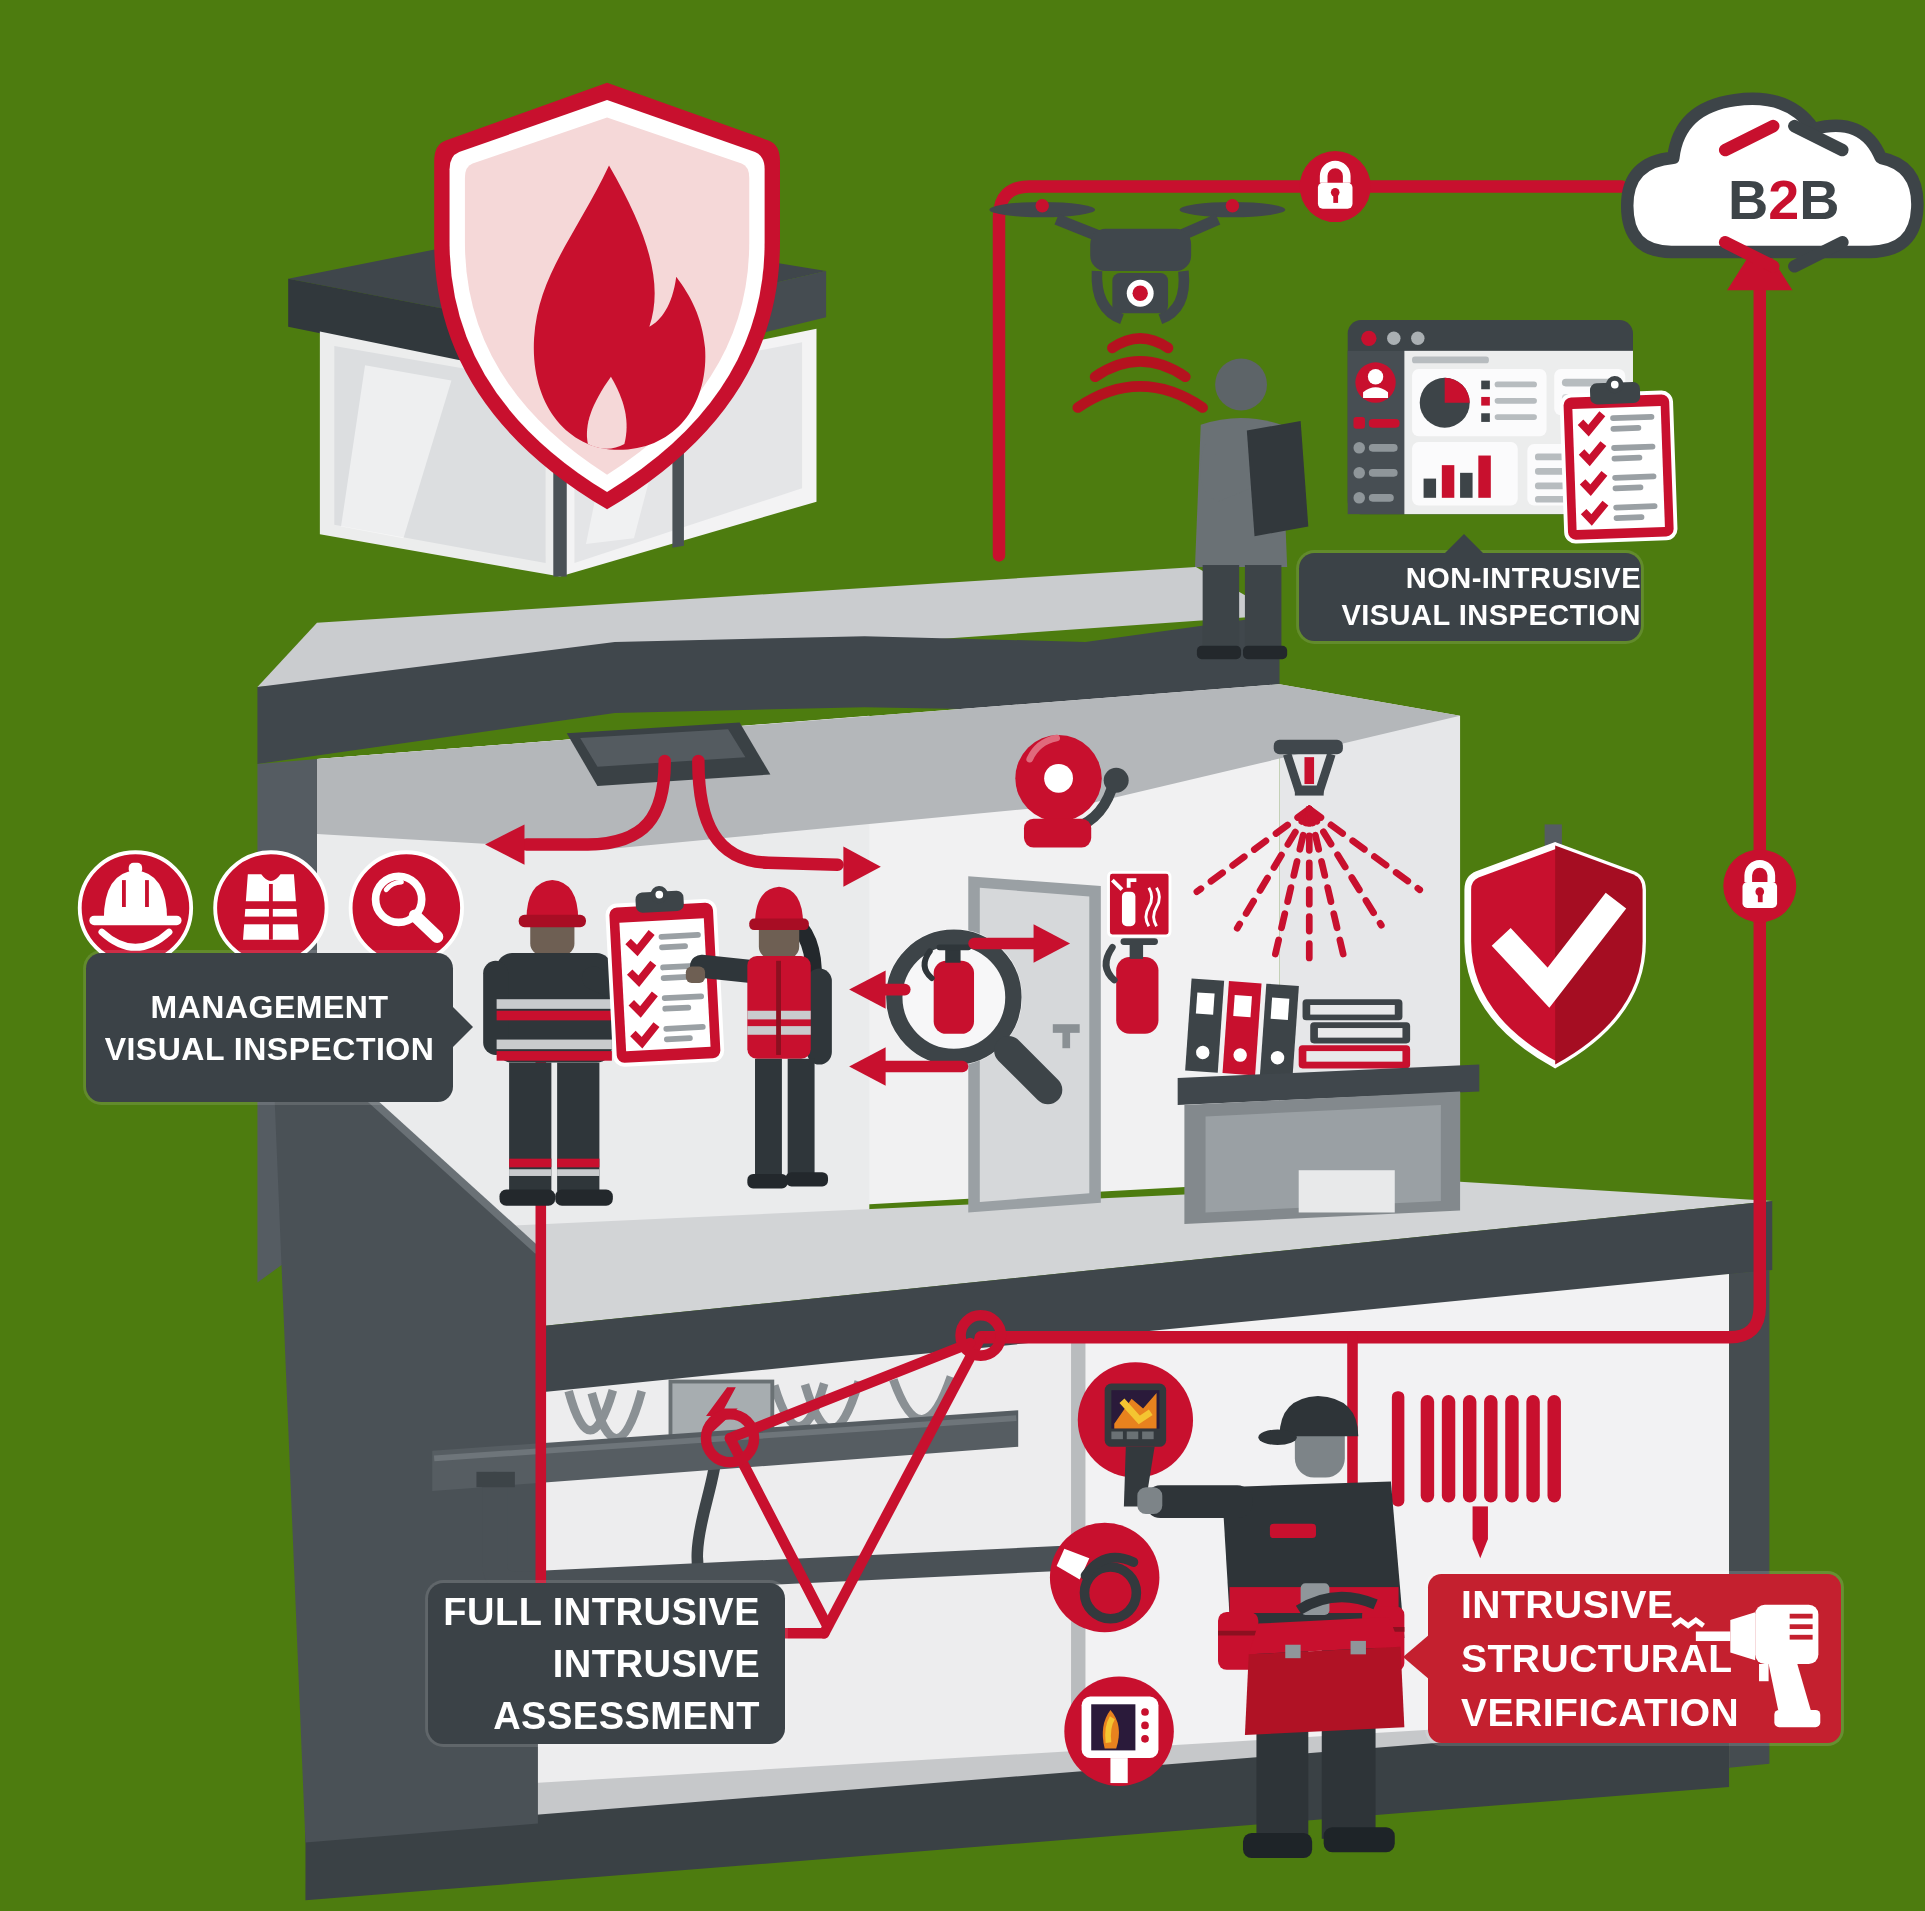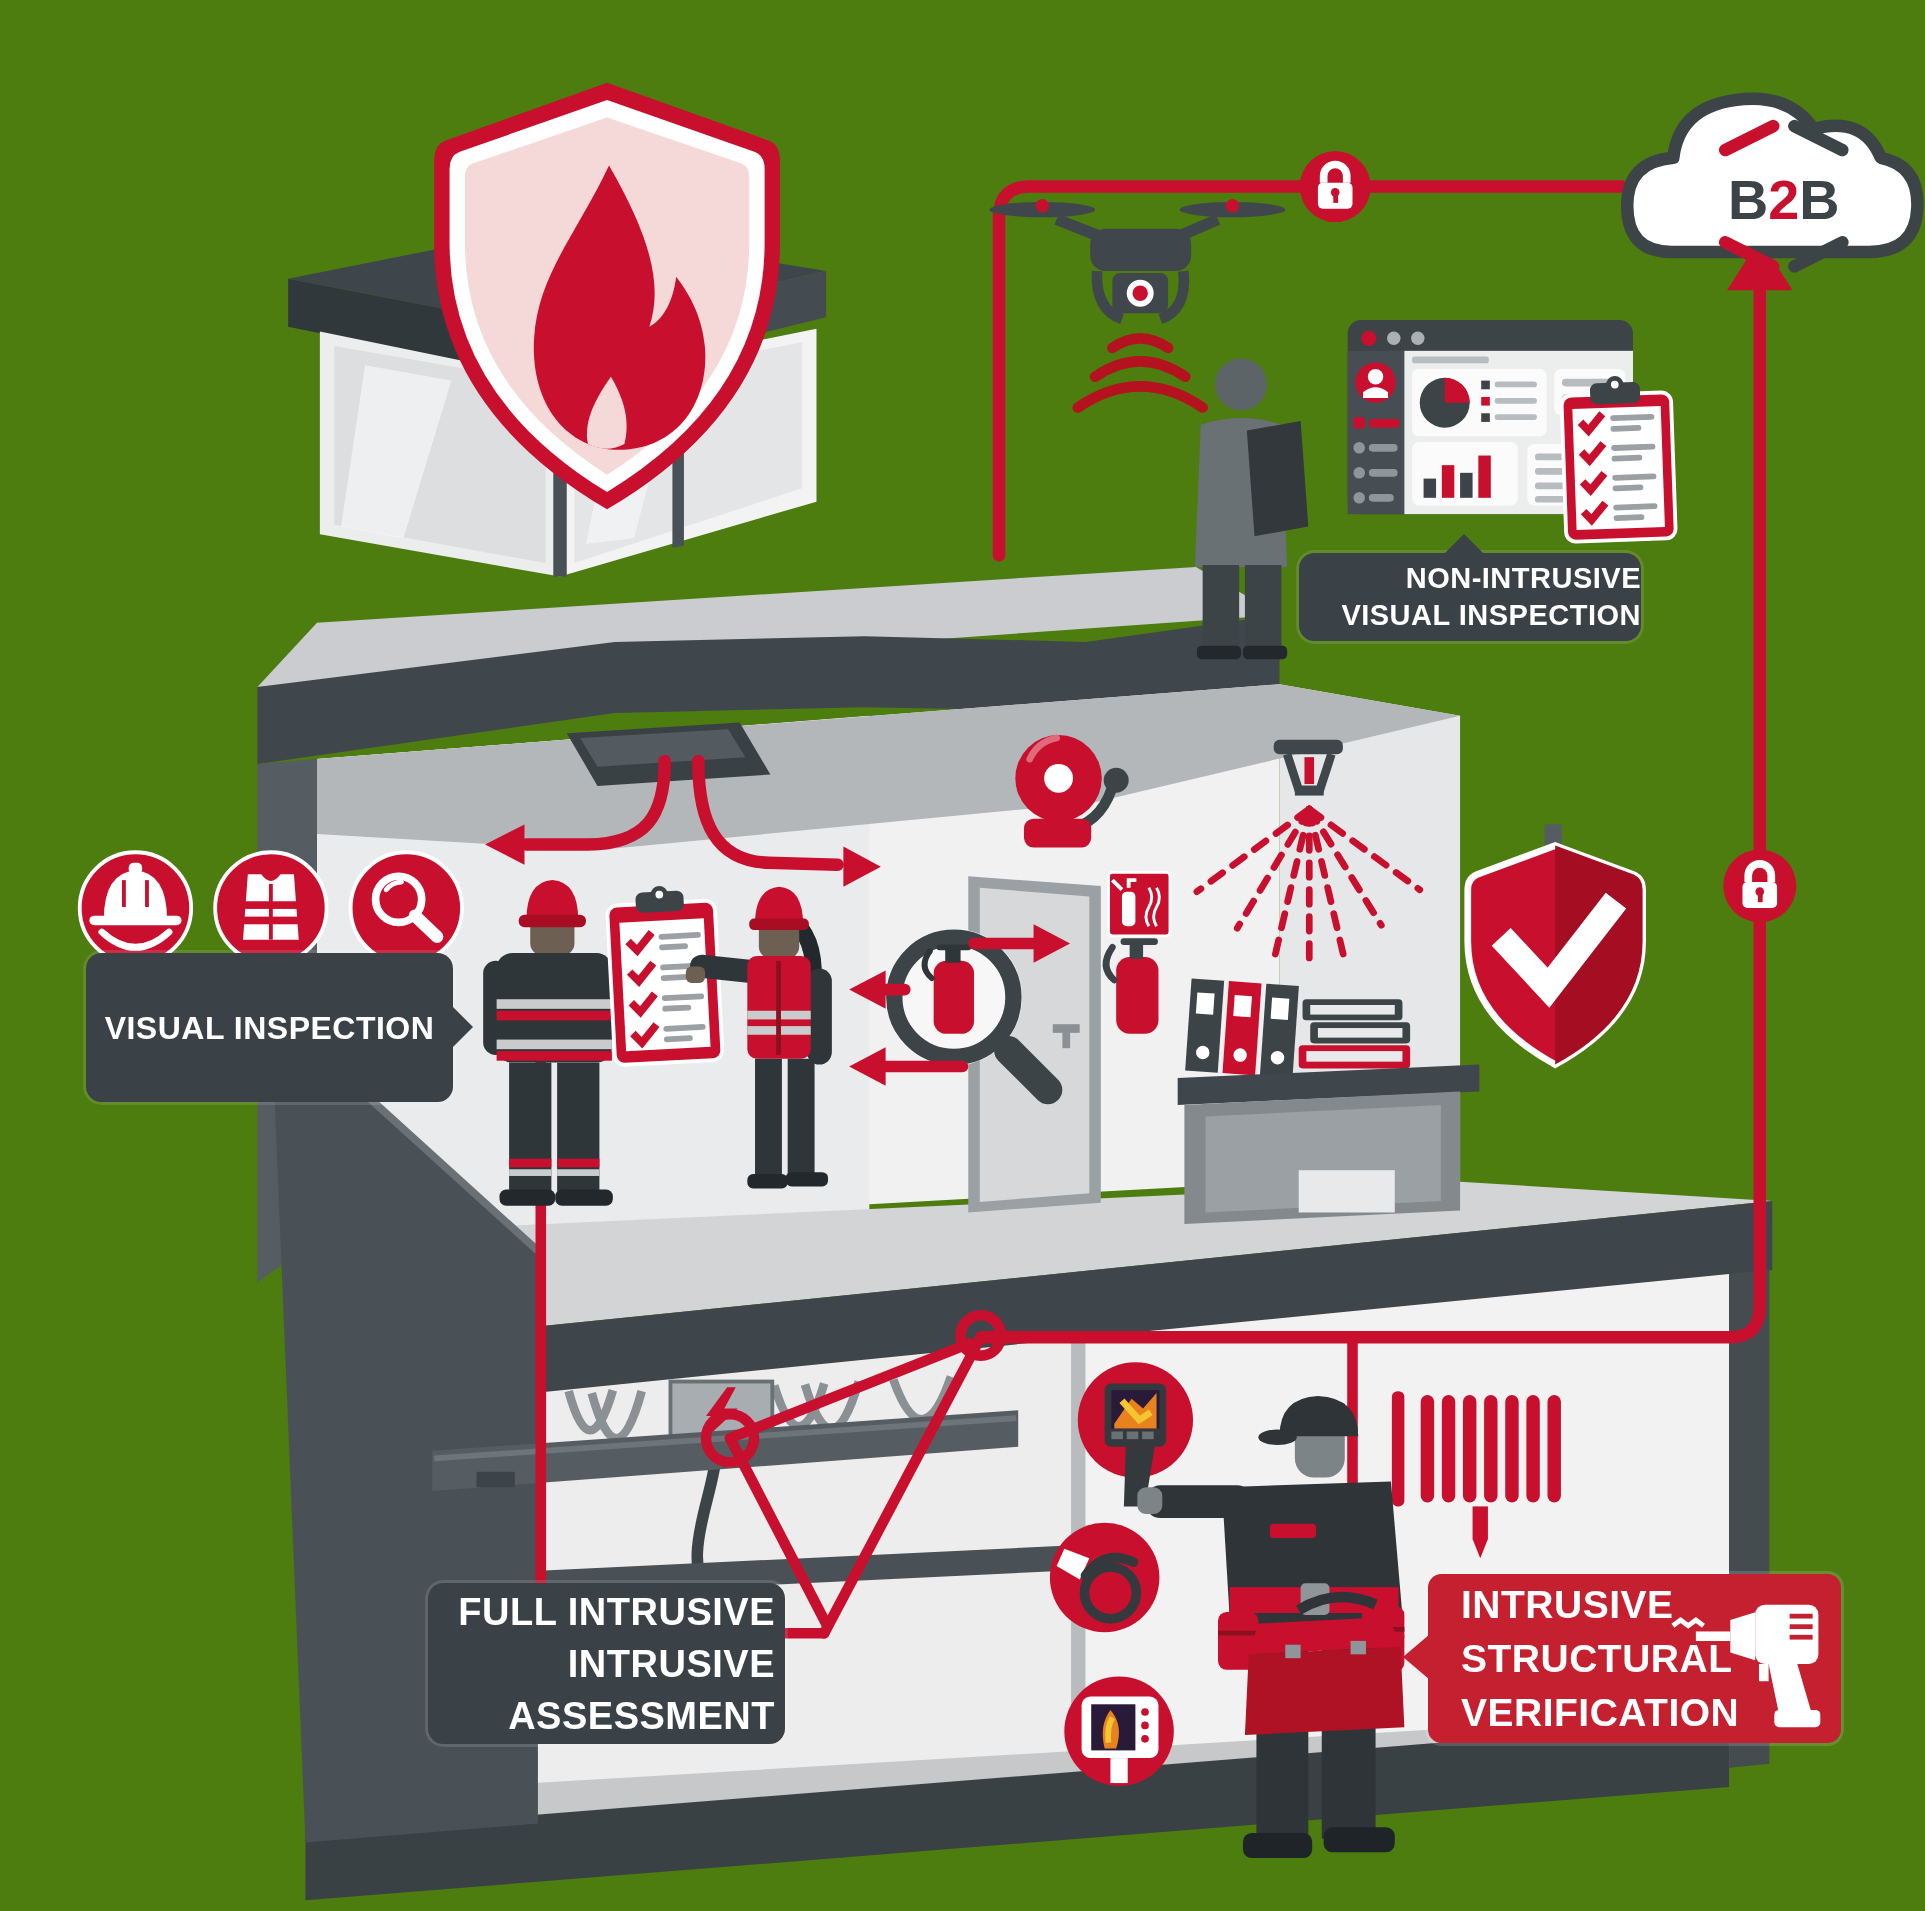--- a/index.html
+++ b/index.html
@@ -18,21 +18,21 @@
         border-right:21px solid transparent;border-bottom:21px solid #3b4247;}
   #lbl-management{left:86px;top:953px;width:367px;height:149px;text-align:center;
         font-size:32px;line-height:42px;}
   #lbl-management .ptr{right:-20px;top:53px;border-top:21px solid transparent;
         border-bottom:21px solid transparent;border-left:21px solid #3b4247;}
   #lbl-compliance{left:1420px;top:1028px;width:277px;height:119px;text-align:center;
         font-size:35px;line-height:46px;}
   #lbl-compliance .ptr{left:-18px;top:38px;border-top:19px solid transparent;
         border-bottom:19px solid transparent;border-right:19px solid #3b4247;}
   #lbl-full{left:428px;top:1583px;width:357px;height:161px;text-align:right;
-        padding-right:10px;font-size:38px;line-height:52px;}
+        padding-right:25px;font-size:38px;line-height:52px;}
   #lbl-structural{left:1428px;top:1574px;width:413px;height:169px;text-align:left;
         padding-left:33px;font-size:39px;line-height:54px;}
   #lbl-structural .ptr{left:-25px;top:60px;border-top:23px solid transparent;
         border-bottom:23px solid transparent;border-right:27px solid #c4202f;}
   #drill{position:absolute;right:11.5px;top:23px;}
 </style>
 </head>
 <body>
 
 <div id="stage">
@@ -517,20 +517,21 @@
 </svg>
 
 <div class="lbl dark" id="lbl-noninstrusive">
   <div class="ptr"></div>
   <div class="ln">NON-INTRUSIVE</div>
   <div class="ln">VISUAL INSPECTION</div>
 </div>
 
 <div class="lbl dark" id="lbl-management">
   <div class="ptr"></div>
+  <div class="ln">MANAGEMENT</div>
   <div class="ln">VISUAL INSPECTION</div>
 </div>
 
 
 <div class="lbl dark" id="lbl-full">
   <div class="ln">FULL INTRUSIVE</div>
   <div class="ln">INTRUSIVE</div>
   <div class="ln">ASSESSMENT</div>
 </div>
 

